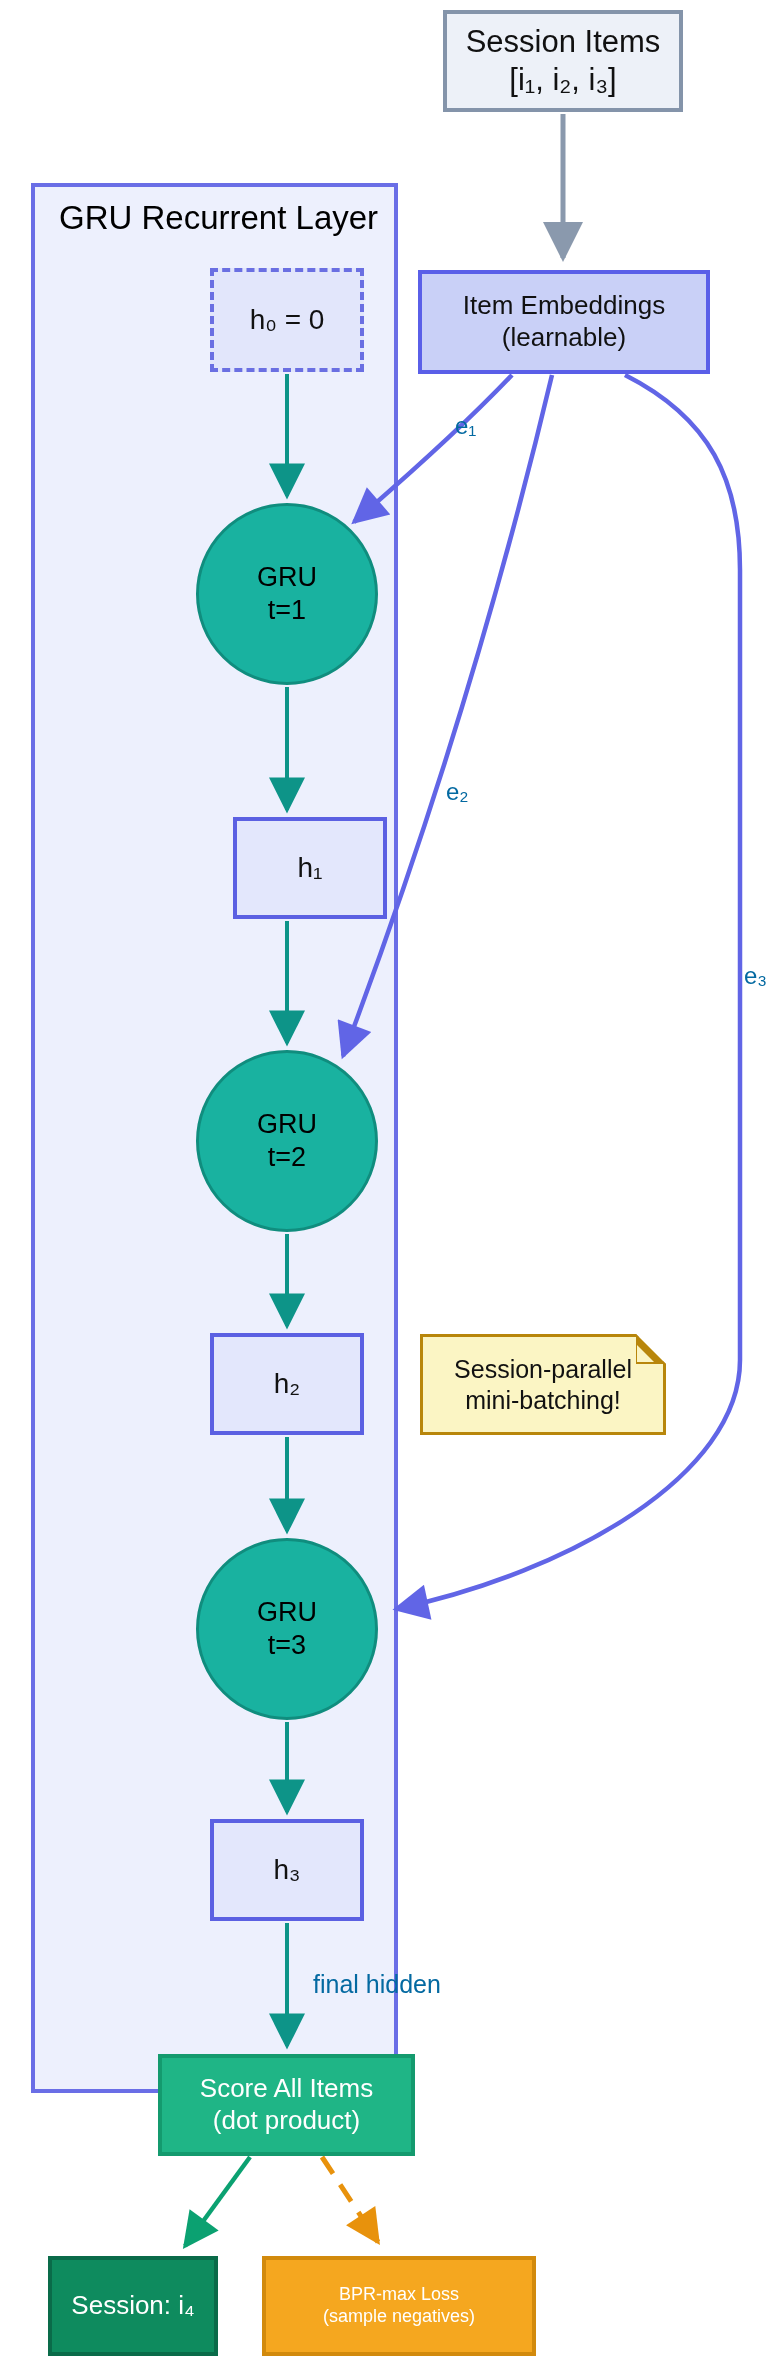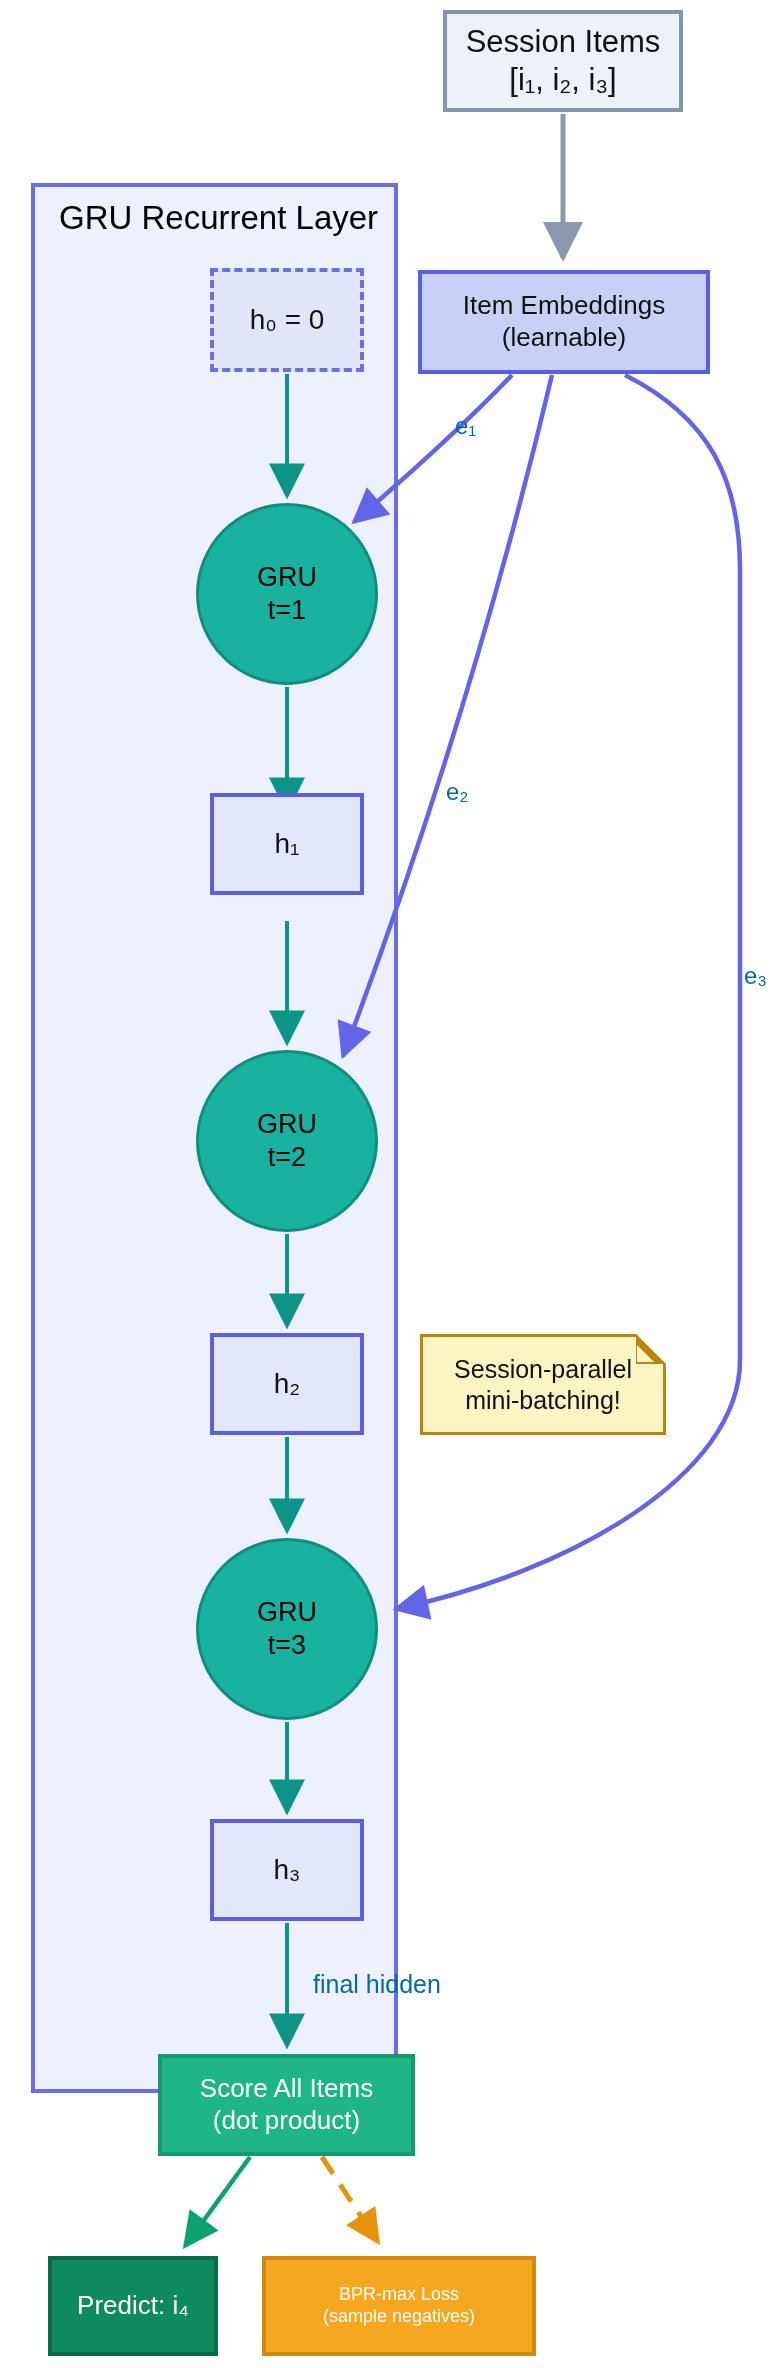--- a/index.html
+++ b/index.html
@@ -18,21 +18,21 @@
     background:#c9d0f7;border:4px solid #5a5fe8;font-size:26px;z-index:3;}
 
   .gru-container{position:absolute;left:31px;top:183px;width:367px;height:1910px;
     background:#edf0fd;border:4px solid #6a6ee6;z-index:1;}
   .gru-container .title{position:absolute;left:24px;top:12px;font-size:33px;color:#000;white-space:nowrap;}
 
   .h0-box{left:210px;top:268px;width:154px;height:104px;
     background:#e2e6fb;border:4px dashed #6a6fe2;font-size:28px;z-index:3;}
   .h-box{left:210px;width:154px;height:102px;
     background:#e3e7fc;border:4px solid #5b60e2;font-size:28px;z-index:3;}
-  .h1-box{top:793px;} .h2-box{top:1333px;} .h3-box{top:1819px;}
+  .h1-box{top:817px;margin-left:23px;} .h2-box{top:1333px;} .h3-box{top:1819px;}
 
   .gru-circle{left:196px;width:182px;height:182px;border-radius:50%;
     background:#19b2a0;border:3px solid #108d7e;color:#000000;font-size:27px;z-index:3;}
   .gru-1{top:503px;} .gru-2{top:1050px;} .gru-3{top:1538px;}
 
   .note{left:420px;top:1334px;width:246px;height:101px;
     background:#fbf5c4;border:3px solid #b8860b;font-size:25px;z-index:3;}
   .note .fold-cut{position:absolute;top:-3px;right:-3px;width:30px;height:30px;background:#ffffff;
     clip-path:polygon(0 0,100% 0,100% 100%);}
   .note .fold-flap{position:absolute;top:-3px;right:-3px;width:30px;height:30px;background:#b8860b;
@@ -147,21 +147,21 @@
   <div class="node h-box h3-box">
     <span>h₃</span>
   </div>
 
   <div class="node score-box">
     <span class="l1">Score All Items</span>
     <span class="l2">(dot product)</span>
   </div>
 
   <div class="node predict-box">
-    <span>Predict: i₄</span>
+    <span>Session: i₄</span>
   </div>
 
   <div class="node bpr-box">
     <span class="l1">BPR-max Loss</span>
     <span class="l2">(sample negatives)</span>
   </div>
 
   <span class="edge-label e1-label">e₁</span>
   <span class="edge-label e2-label">e₂</span>
   <span class="edge-label e3-label">e₃</span>

